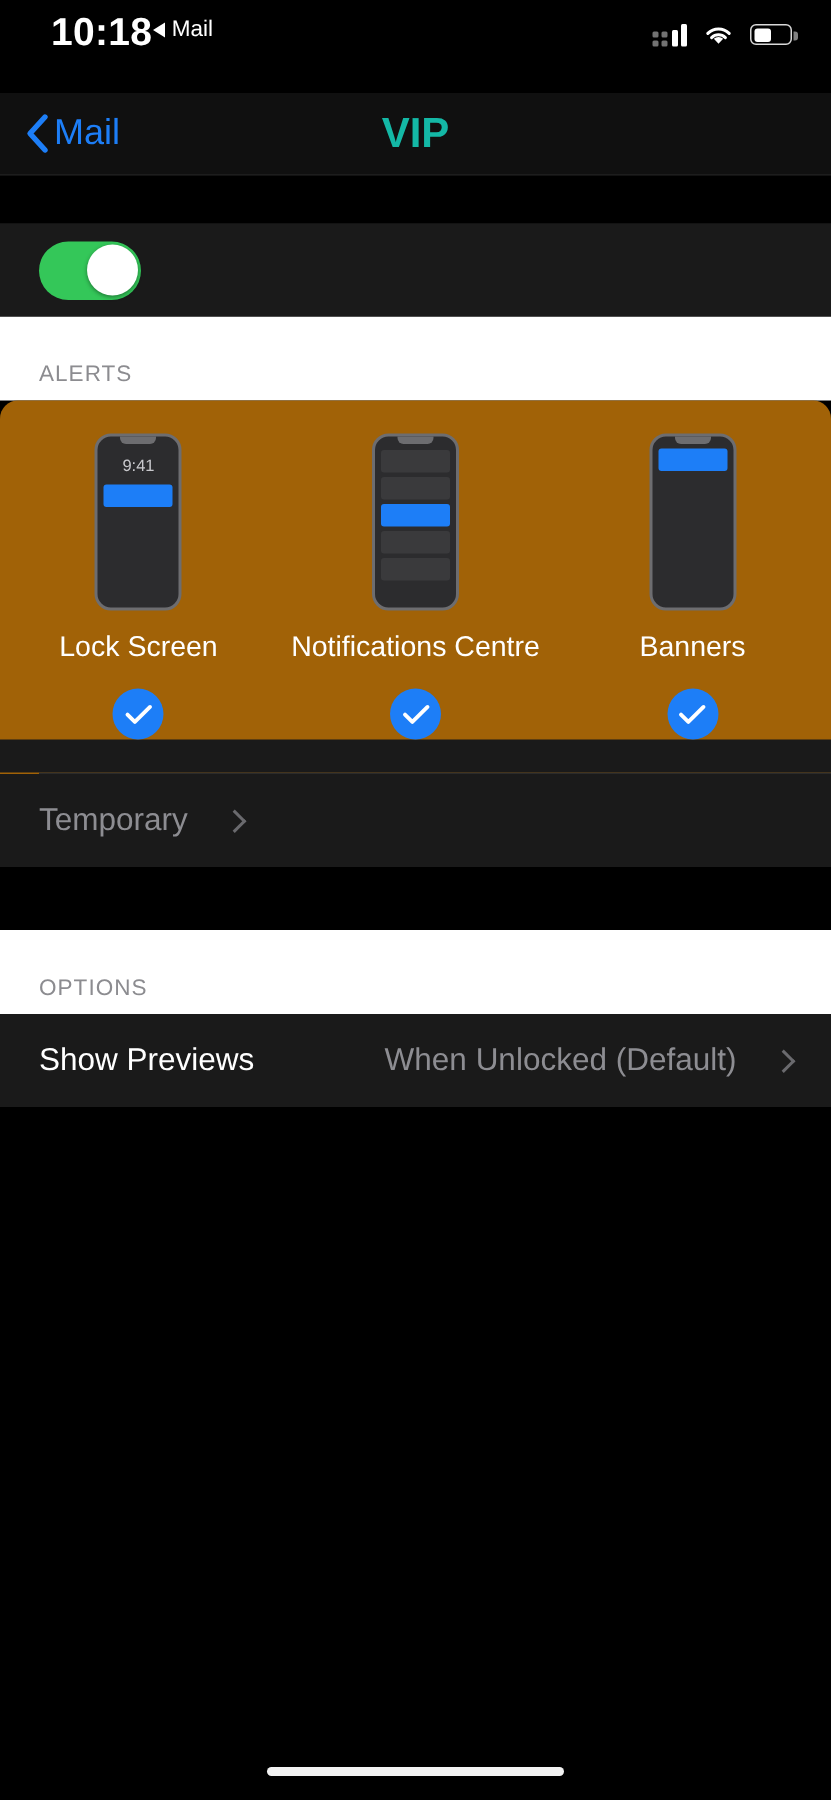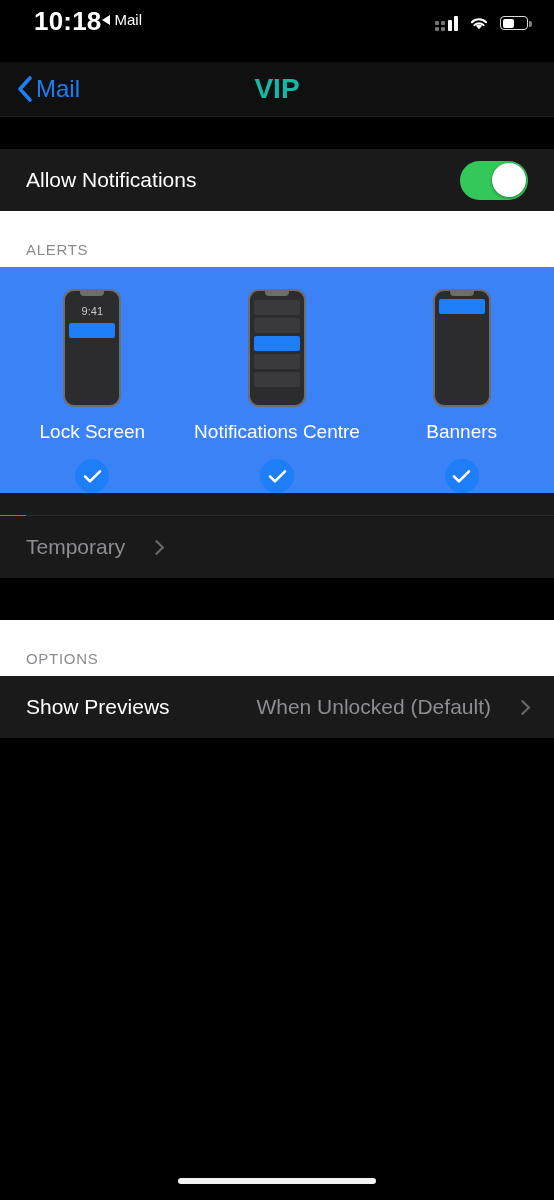--- a/index.html
+++ b/index.html
@@ -84,21 +84,21 @@
     position:relative; width:68px; height:39px; border-radius:20px;
     background:#34c759; cursor:pointer; flex:none;
   }
   .toggle .knob {
     position:absolute; top:2.5px; left:31.5px;
     width:34px; height:34px; border-radius:50%;
     background:#fff; box-shadow:0 1px 3px rgba(0,0,0,.4);
   }
 
   
-  .alerts-panel { background:#3b82f6; padding:22px 0 0 0; }
+  .alerts-panel { background:#a16207; padding:22px 0 0 0;border-radius:12px; }
   .alerts-grid { display:flex; }
   .alert-col { flex:1; display:flex; flex-direction:column; align-items:center; }
 
   .phone {
     position:relative; width:58px; height:118px;
     border:2px solid #6d6d70; border-radius:11px;
     background:#2c2c2e; overflow:hidden;
   }
   .notch {
     position:absolute; top:-1px; left:50%; transform:translateX(-50%);
@@ -179,21 +179,20 @@
       </svg>
       <span class="nav-back-label">Mail</span>
     </div>
     <div class="nav-title">VIP</div>
   </div>
 
   <div class="gap" style="height:32px;"></div>
 
   <div class="group">
     <div class="row">
-      <span class="row-label">Allow Notifications</span>
       <span class="toggle">
         <span class="knob"></span>
       </span>
     </div>
   </div>
 
   <div class="sect-hdr">ALERTS</div>
 
   <div class="alerts-panel">
     <div class="alerts-grid">

